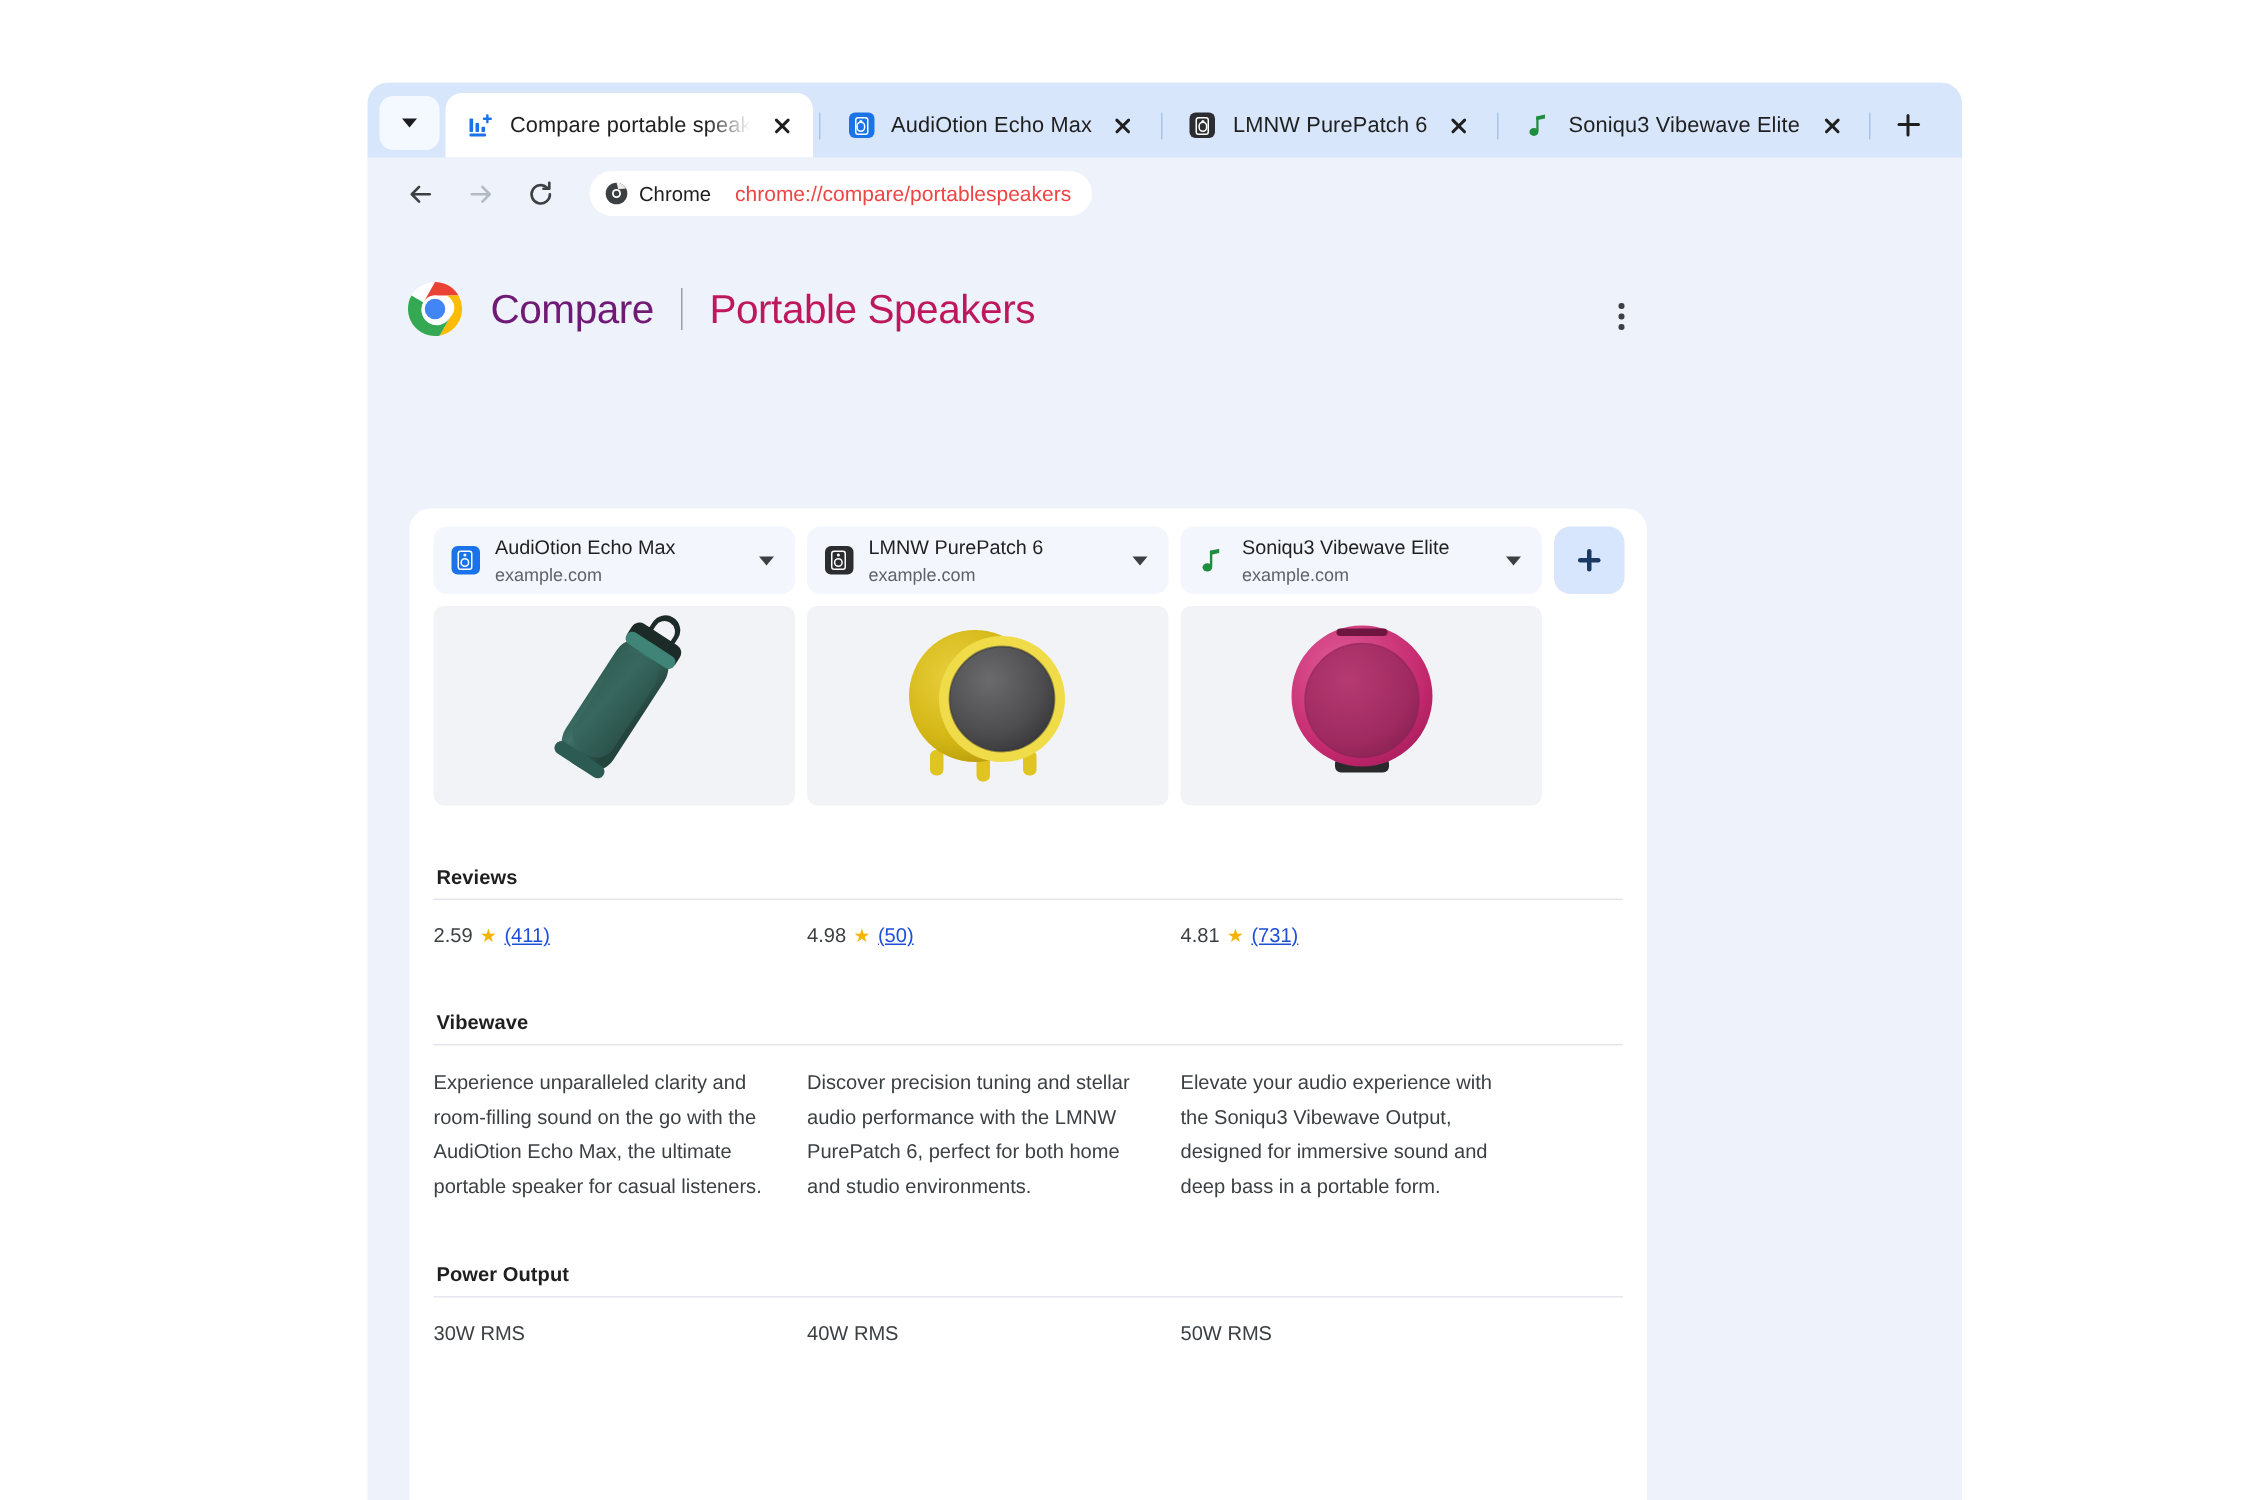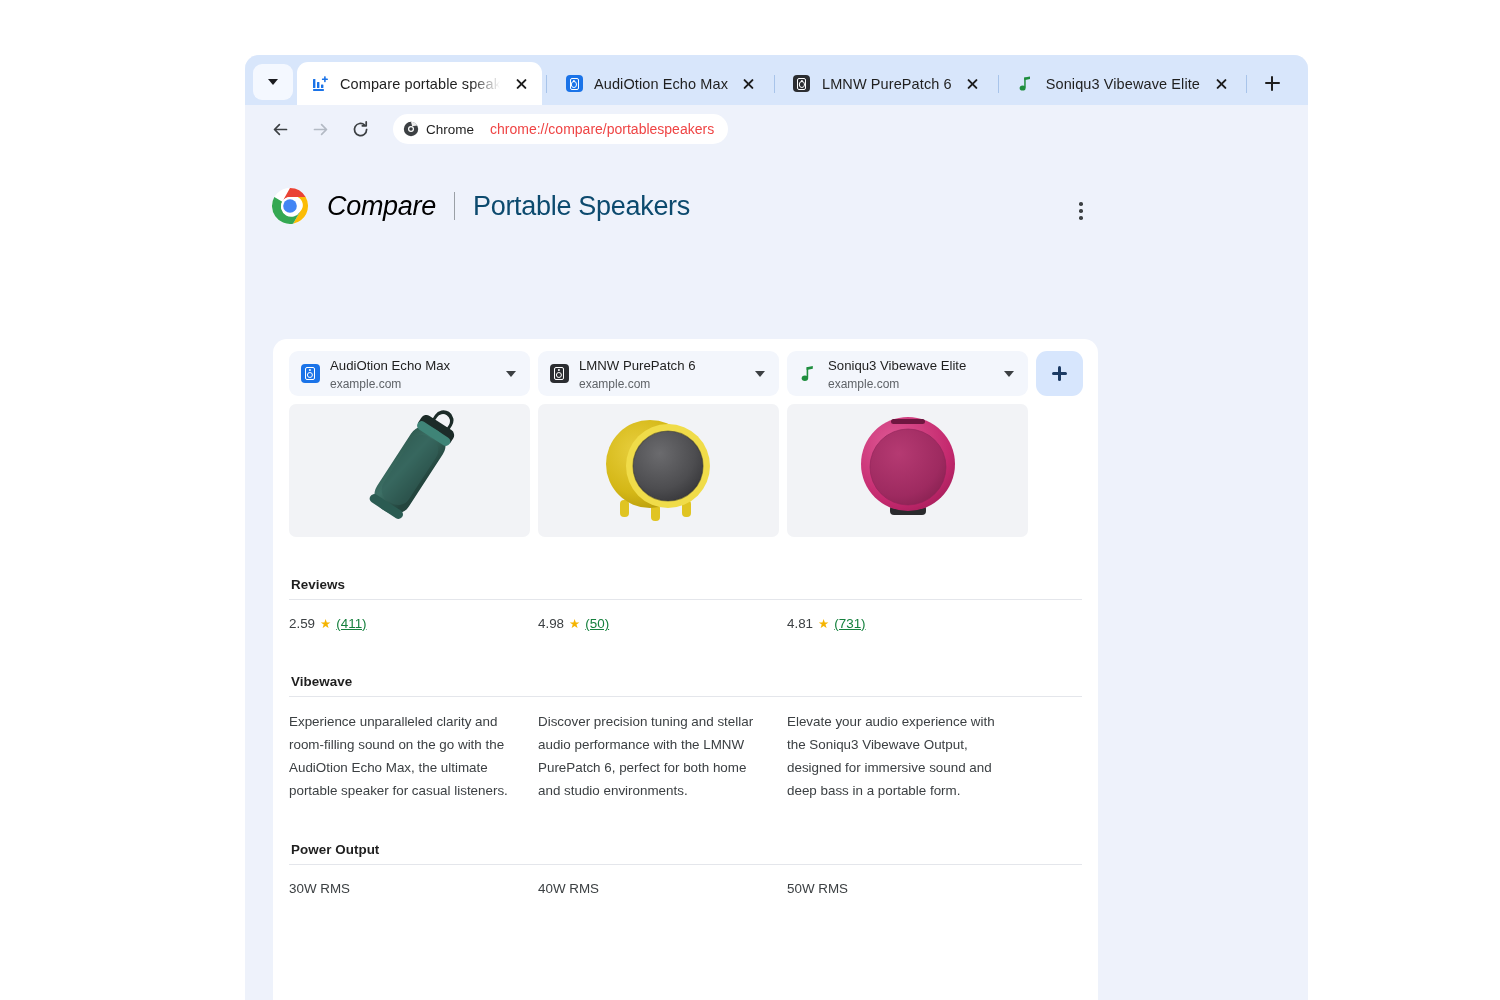--- a/index.html
+++ b/index.html
@@ -204,34 +204,33 @@
 
   #page-header {
     display: flex;
     align-items: center;
     padding: 28px 0 0 26px;
     height: 78px;
   }
   #chrome-logo { width: 38px; height: 38px; flex: none; }
   .compare-word {
     font-size: 27px;
-    color: #000000;
+    color: #701a75;
     margin-left: 18px;
     letter-spacing: -.3px;
     font-weight: 500;
-    font-style: italic;
   }
   .header-divider {
     width: 1px; height: 28px;
     background: #9aa0a6;
     margin: 0 18px;
   }
   .page-title-text {
     font-size: 27px;
-    color: #0c4a6e;
+    color: #be185d;
     letter-spacing: -.3px;
     font-weight: 400;
   }
   #overflow-menu {
     position: absolute;
     right: 213px;
     top: 44px;
     width: 28px; height: 28px;
     display: flex; flex-direction: column;
     align-items: center; justify-content: center;
@@ -369,21 +368,21 @@
 
   .rating-cell {
     display: flex;
     align-items: center;
     gap: 5px;
     font-size: 13.4px;
     color: #3c4043;
   }
   .rating-star { color: #f5b400; font-size: 12.5px; line-height: 1; }
   .rating-count {
-    color: #15803d;
+    color: #1d4ed8;
     text-decoration: underline;
   }
 
   .summary-values .spec-cell { line-height: 23px; }
 
   
   .sec-price   { margin-top: 10px; }
   .sec-reviews { margin-top: 31px; }
   .sec-summary { margin-top: 30px; }
   .sec-power   { margin-top: 31px; }

